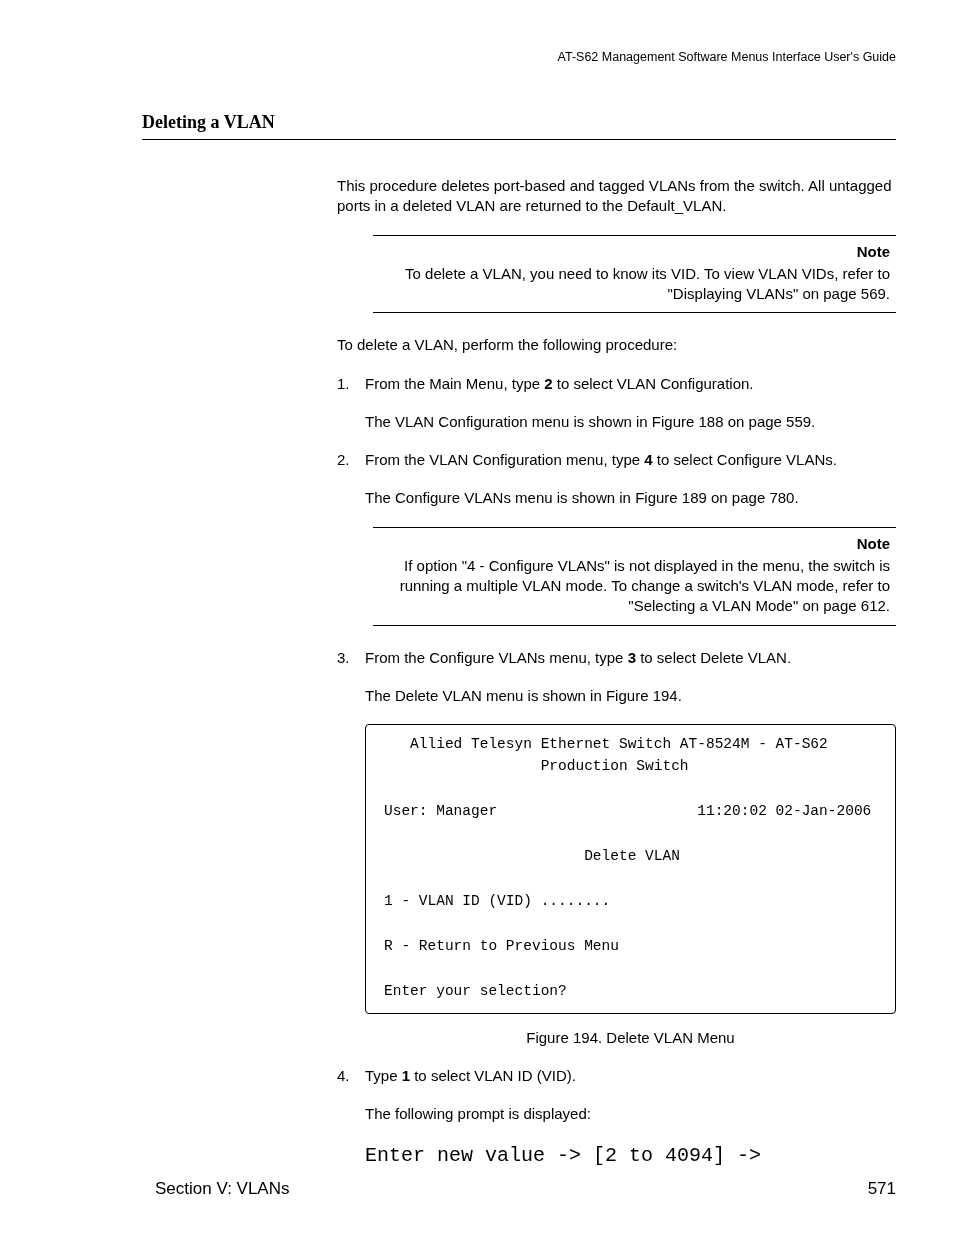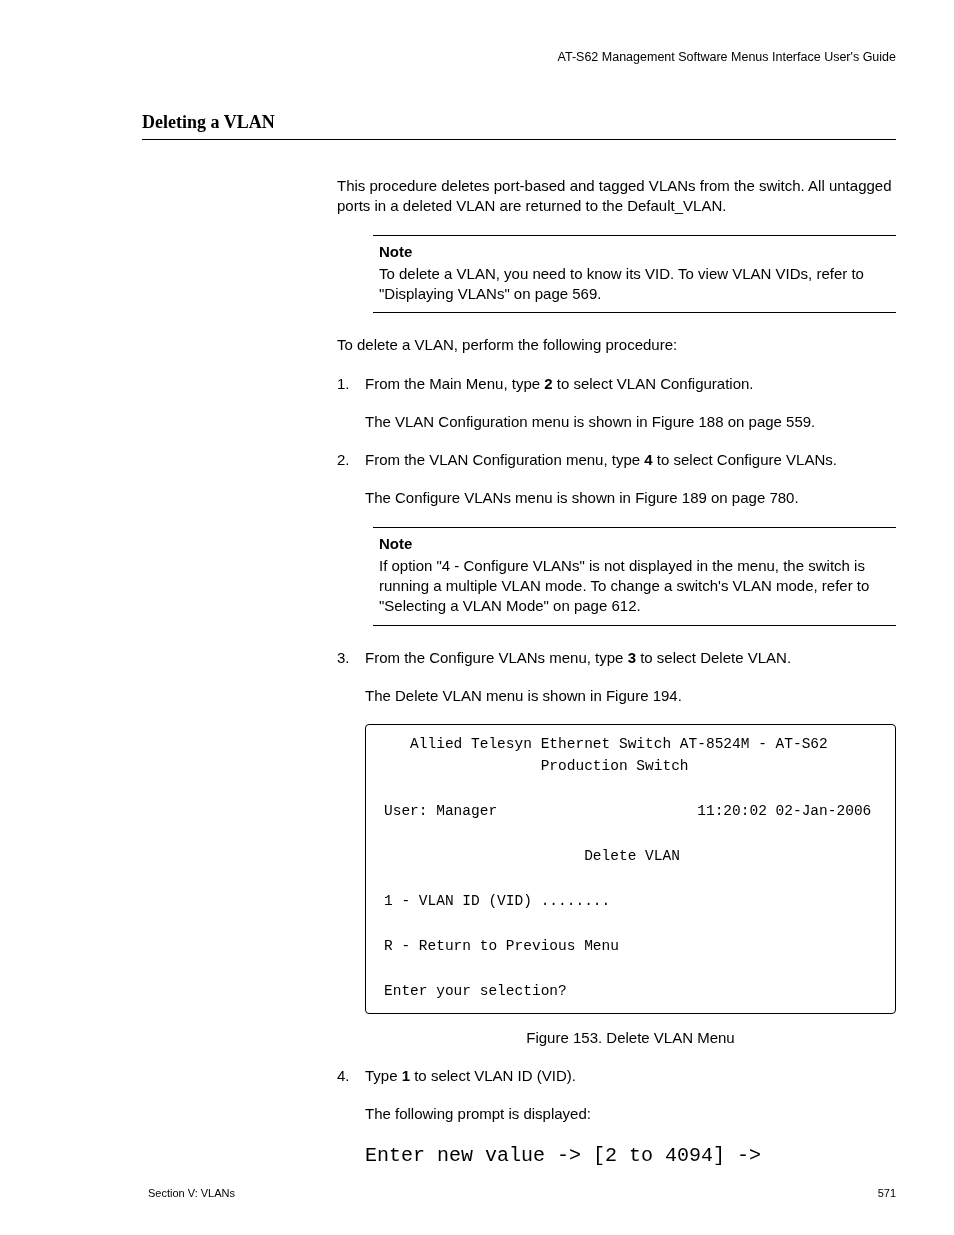--- a/index.html
+++ b/index.html
@@ -39,20 +39,21 @@
     line-height: 1.35;
   }
   .content p {
     margin: 0 0 18px 0;
   }
   .note-box {
     border-top: 1px solid #000;
     border-bottom: 1px solid #000;
     margin: 0 0 22px 36px;
     padding: 6px 6px 8px 6px;
+    text-align: right;
   }
   .note-box .note-label {
     font-weight: bold;
     display: block;
     margin-bottom: 2px;
   }
   ol.steps {
     list-style: none;
     padding: 0;
     margin: 0 0 18px 0;
@@ -87,23 +88,23 @@
     text-align: center;
     margin: 0 0 18px 0;
   }
   .mono {
     font-family: "Courier New", Courier, monospace;
     font-size: 20px;
   }
   .footer {
     position: absolute;
     bottom: 36px;
-    left: 116px;
+    left: 123px;
     right: 90px;
-    font-size: 11px;
+    font-size: 17px;
   }
   .footer .page-num {
     float: right;
   }
   b, .bold { font-weight: bold; }
 </style>
 </head>
 <body>
 
 <div class="page">
@@ -160,21 +161,21 @@
 <span>User: Manager                       11:20:02 02-Jan-2006</span>
 
 <span>                       Delete VLAN</span>
 
 <span>1 - VLAN ID (VID) ........</span>
 
 <span>R - Return to Previous Menu</span>
 
 <span>Enter your selection?</span></div>
 
-        <p class="fig-caption">Figure 153. Delete VLAN Menu</p>
+        <p class="fig-caption">Figure 194. Delete VLAN Menu</p>
       </li>
 
       <li>
         <span class="num">4.</span>
         <p>
           <span>Type </span><b>1</b><span> to select VLAN ID (VID).</span>
         </p>
         <p>The following prompt is displayed:</p>
         <p class="mono">Enter new value -&gt; [2 to 4094] -&gt;</p>
       </li>

